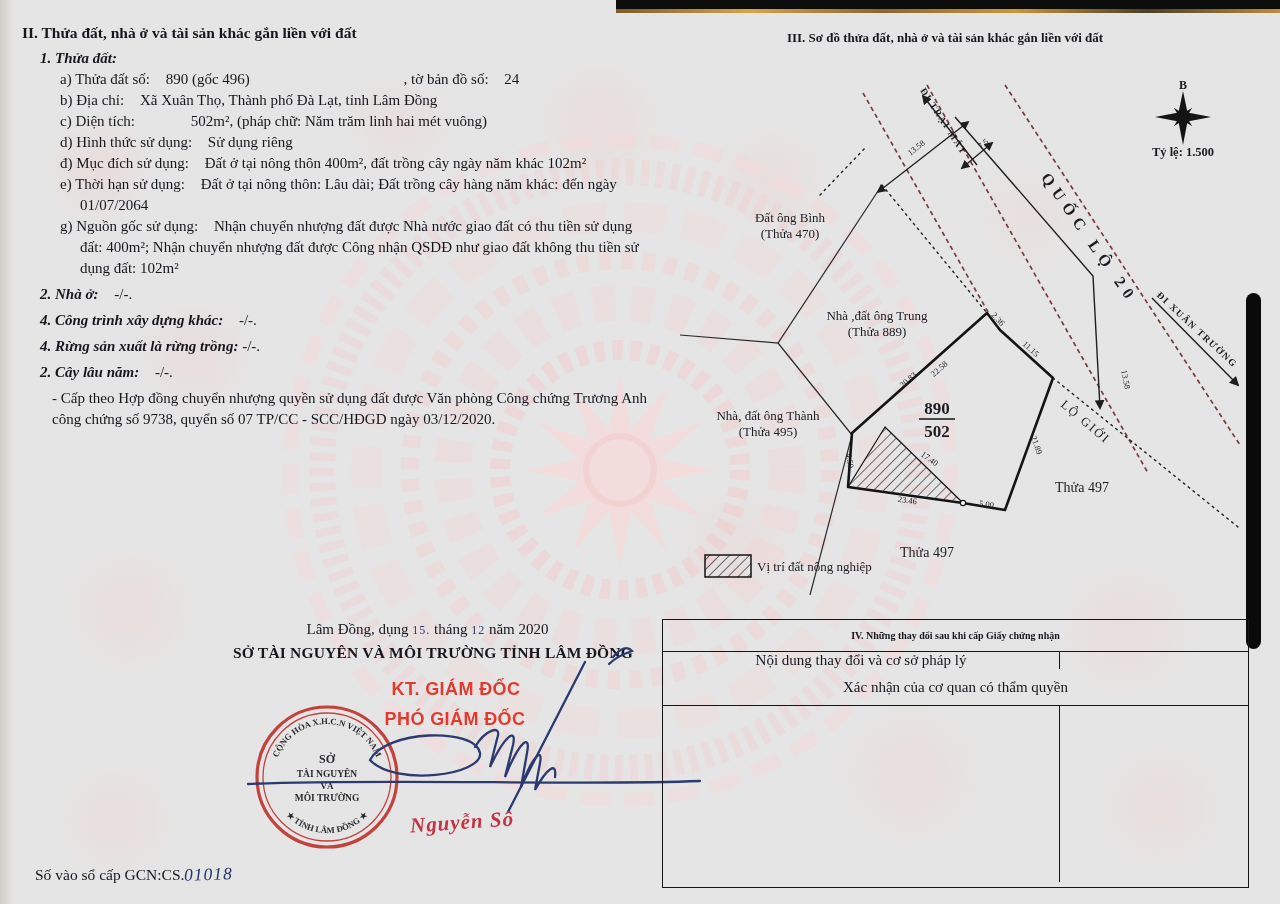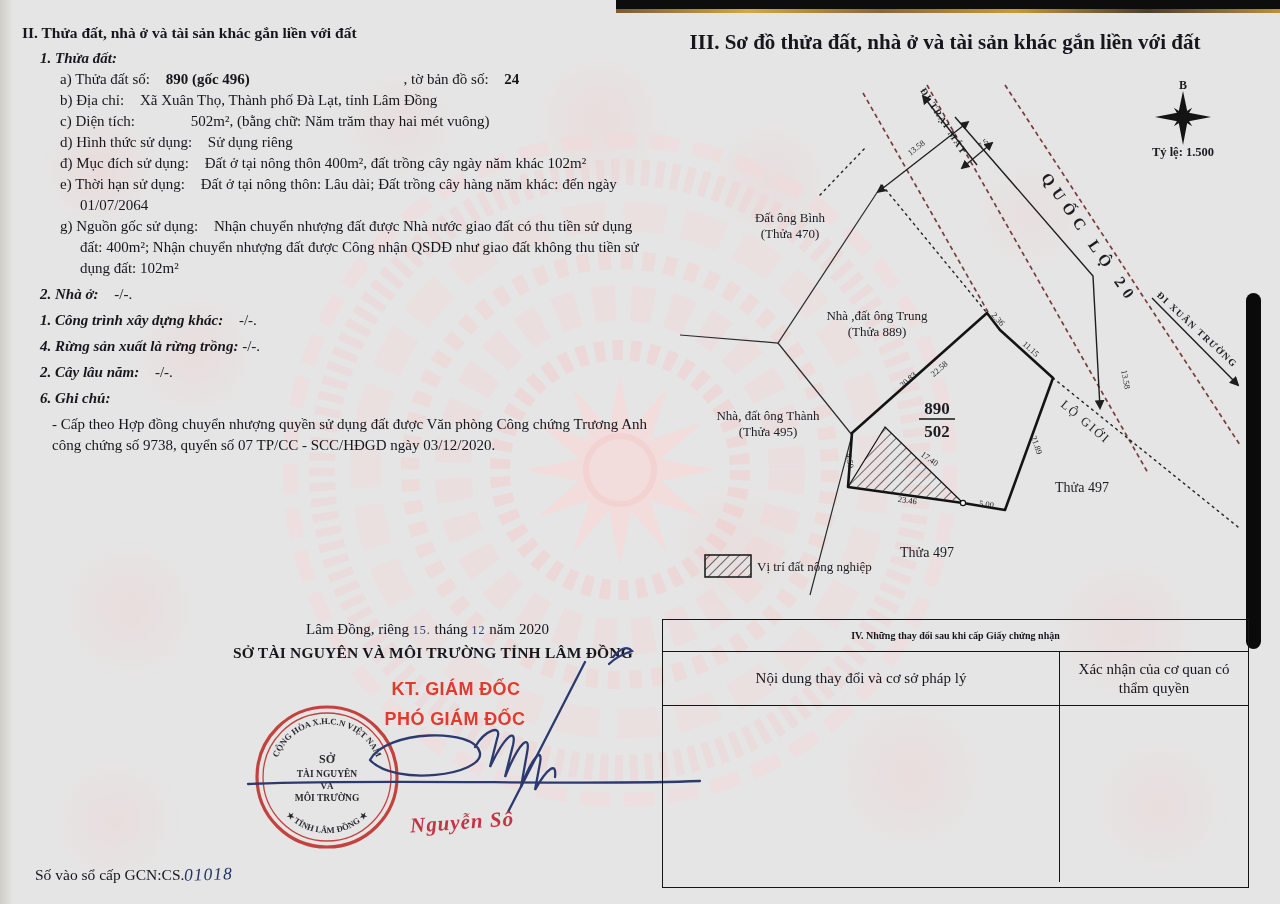--- a/index.html
+++ b/index.html
@@ -13,42 +13,42 @@
       background:linear-gradient(90deg,#6b4210,#d49a2a,#7c5013,#c8891a,#2e2208,#b97f1d);opacity:.85;}
   .bar-right{left:1246px;top:293px;width:15px;height:356px;background:#0a0a0a;border-radius:8px;}
   .blob{position:absolute;border-radius:50%;pointer-events:none;}
   
   .sec2{left:22px;top:22px;width:628px;font-size:15px;line-height:21px;}
   .sec2 .title{font-weight:bold;font-size:15.5px;}
   .ind1{padding-left:18px;}
   .ind2{padding-left:38px;}
   .hang{padding-left:58px;text-indent:-20px;font-family:Liberation Serif, serif;}
   .bi{font-weight:bold;font-style:italic;}
-  .b{font-weight:bold;}
+  .b{font-weight:normal;}
   .sp150{display:inline-block;width:150px;}
   .sp12{display:inline-block;width:12px;}
   .mt{margin-top:5px;}
   p{margin:0;}
   
-  .sec3-title{left:660px;top:30px;width:570px;text-align:center;font-weight:bold;font-size:21px;}
+  .sec3-title{left:660px;top:30px;width:570px;text-align:center;font-weight:bold;font-size:13px;}
   
   .date-line{left:255px;top:621px;width:345px;text-align:center;font-size:15px;}
   .script{color:#2c3a70;font-size:12px;letter-spacing:1px;}
   .dept{left:232px;top:644px;width:402px;text-align:center;font-weight:bold;font-size:15.5px;letter-spacing:.2px;}
   .red-title{text-align:center;font-weight:bold;font-size:18px;color:#e23b2e;
              font-family:"Liberation Sans",sans-serif;letter-spacing:.4px;}
   .kt{left:380px;top:679px;width:152px;}
   .pho{left:370px;top:701px;width:170px;margin-top:8px;}
   .signer{left:392px;top:810px;width:140px;text-align:center;font-style:italic;font-weight:bold;
           font-size:21px;color:#c23545;transform:rotate(-4deg);letter-spacing:1px;}
   
   .tbl{left:662px;top:619px;width:585px;height:267px;border:1.8px solid #151515;}
   .tbl-h{height:31px;border-bottom:1.6px solid #151515;display:flex;align-items:center;
          justify-content:center;font-weight:bold;font-size:10px;}
-  .tbl-r2{display:flex;height:53px;border-bottom:1.6px solid #151515;}
+  .tbl-r2{display:flex;height:53px;border-bottom:1.6px solid #151515;flex-direction:column;}
   .tc1{width:396px;border-right:1.6px solid #151515;display:flex;align-items:center;justify-content:center;font-size:15px;}
   .tc2{flex:1;display:flex;align-items:center;justify-content:center;text-align:center;font-size:15px;padding:0 10px;line-height:19px;}
   .tbl-b{display:flex;height:176px;}
   .tb1{width:396px;border-right:1.6px solid #151515;}
   
   .footer{left:35px;top:864px;font-size:15.5px;}
   .gcn-num{font-style:italic;color:#26346a;font-size:17.5px;letter-spacing:1px;display:inline-block;transform:rotate(-2deg);}
   svg text{font-family:"Liberation Serif",serif;fill:#1c1c22;}
 </style>
 </head>
@@ -95,21 +95,21 @@
       <span class="sp12"></span><span class="b">890 (gốc 496)</span>
       <span class="sp150"></span><span>, tờ bản đồ số:</span>
       <span class="sp12"></span><span class="b">24</span>
     </p>
     <p class="ind2">
       <span>b) Địa chỉ:</span>
       <span class="sp12"></span><span>Xã Xuân Thọ, Thành phố Đà Lạt, tỉnh Lâm Đồng</span>
     </p>
     <p class="ind2">
       <span>c) Diện tích:</span>
-      <span style="display:inline-block;width:52px;"></span><span>502m², (bằng chữ: Năm trăm thay hai mét vuông)</span>
+      <span style="display:inline-block;width:52px;"></span><span>502m², (pháp chữ: Năm trăm linh hai mét vuông)</span>
     </p>
     <p class="ind2">
       <span>d) Hình thức sử dụng:</span>
       <span class="sp12"></span><span>Sử dụng riêng</span>
     </p>
     <p class="ind2">
       <span>đ) Mục đích sử dụng:</span>
       <span class="sp12"></span><span>Đất ở tại nông thôn 400m², đất trồng cây ngày năm khác 102m²</span>
     </p>
     <p class="hang">
@@ -118,32 +118,31 @@
     </p>
     <p class="hang">
       <span>g) Nguồn gốc sử dụng:</span>
       <span class="sp12"></span><span>Nhận chuyển nhượng đất được Nhà nước giao đất có thu tiền sử dụng đất: 400m²; Nhận chuyển nhượng đất được Công nhận QSDĐ như giao đất không thu tiền sử dụng đất: 102m²</span>
     </p>
     <p class="ind1 mt">
       <span class="bi">2. Nhà ở:</span>
       <span class="sp12"></span><span>-/-.</span>
     </p>
     <p class="ind1 mt">
-      <span class="bi">1. Công trình xây dựng khác:</span>
+      <span class="bi">4. Công trình xây dựng khác:</span>
       <span class="sp12"></span><span>-/-.</span>
     </p>
     <p class="ind1 mt">
       <span class="bi">4. Rừng sản xuất là rừng trồng:</span>
       <span>-/-.</span>
     </p>
     <p class="ind1 mt">
       <span class="bi">2. Cây lâu năm:</span>
       <span class="sp12"></span><span>-/-.</span>
     </p>
-    <p class="ind1 bi mt">6. Ghi chú:</p>
     <p class="mt" style="padding-left:30px;">- Cấp theo Hợp đồng chuyển nhượng quyền sử dụng đất được Văn phòng Công chứng Trương Anh công chứng số 9738, quyển số 07 TP/CC - SCC/HĐGD ngày 03/12/2020.</p>
   </div>
 
   <div class="abs sec3-title">III. Sơ đồ thửa đất, nhà ở và tài sản khác gắn liền với đất</div>
 
   <svg class="abs" style="left:655px;top:55px;" width="600" height="570" viewBox="0 0 600 570">
     <defs>
       <pattern id="hatch" patternUnits="userSpaceOnUse" width="7" height="7" patternTransform="rotate(45)">
         <line x1="0" y1="0" x2="0" y2="7" stroke="#3c3c3c" stroke-width="1.5"></line>
       </pattern>
@@ -224,21 +223,21 @@
 
     <g>
       <text x="528" y="34" font-size="12" font-weight="bold" text-anchor="middle">B</text>
       <polygon fill="#141414" points="528,36 532.5,57.5 556,62 532.5,66.5 528,90 523.5,66.5 500,62 523.5,57.5"></polygon>
       <polygon fill="#141414" transform="rotate(45 528 62)" points="528,49 530.5,59.5 541,62 530.5,64.5 528,75 525.5,64.5 515,62 525.5,59.5"></polygon>
       <text x="528" y="101" font-size="12.5" font-weight="600" text-anchor="middle">Tỷ lệ: 1.500</text>
     </g>
   </svg>
 
   <div class="abs date-line">
-    <span>Lâm Đồng, riêng</span>
+    <span>Lâm Đồng, dụng</span>
     <span class="script">15.</span>
     <span>tháng</span>
     <span class="script">12</span>
     <span>năm 2020</span>
   </div>
   <div class="abs dept">SỞ TÀI NGUYÊN VÀ MÔI TRƯỜNG TỈNH LÂM ĐỒNG</div>
   <div class="abs red-title kt">KT. GIÁM ĐỐC</div>
   <div class="abs red-title pho">PHÓ GIÁM ĐỐC</div>
 
   <svg class="abs" style="left:252px;top:702px;" width="150" height="150" viewBox="0 0 150 150">

